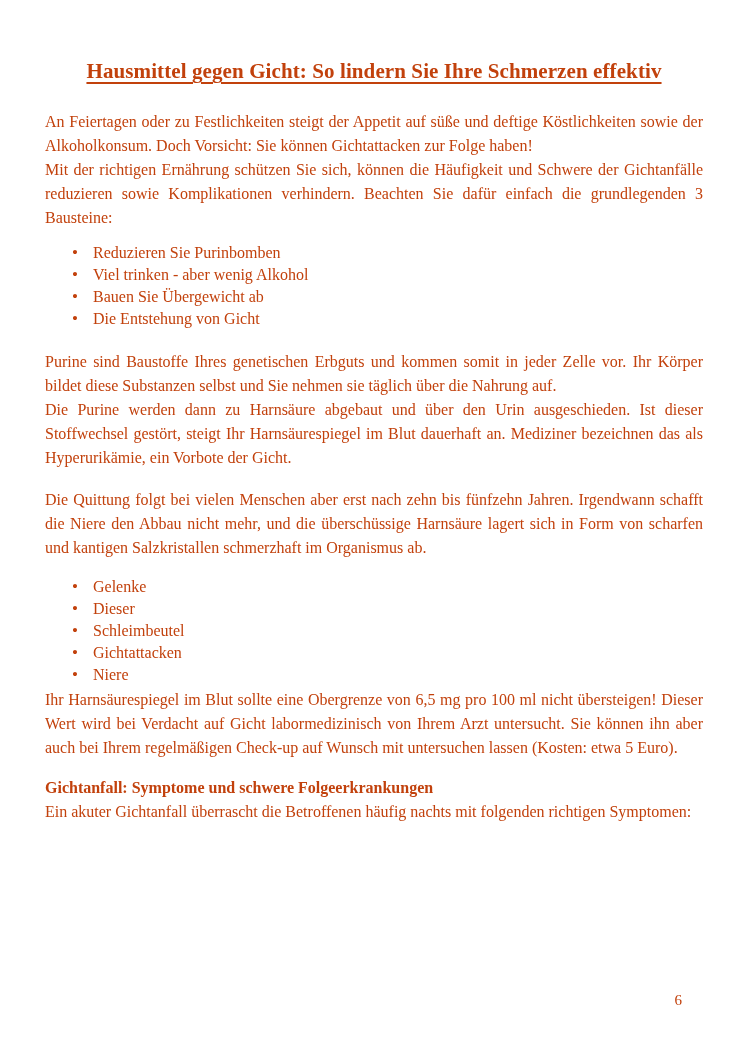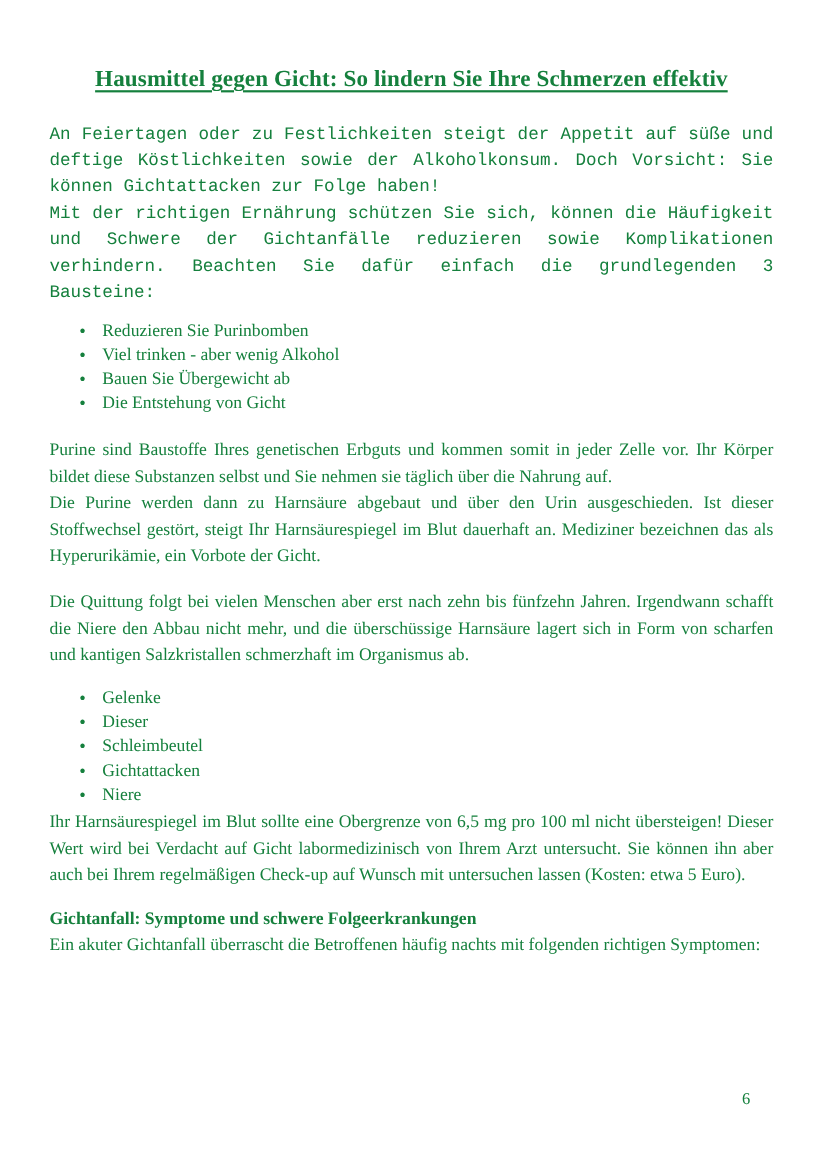--- a/index.html
+++ b/index.html
@@ -6,21 +6,21 @@
     margin: 0;
     padding: 0;
     background: #ffffff;
   }
   .page {
     position: relative;
     width: 748px;
     height: 1058px;
     margin: 0 auto;
     background: #ffffff;
-    color: #15803d;
+    color: #c2410c;
     font-family: "Liberation Serif", "DejaVu Serif", serif;
     box-sizing: border-box;
     padding: 56px 45px 0 45px;
     overflow: hidden;
   }
   .title {
     margin: 0;
     font-size: 21px;
     line-height: 30px;
     font-weight: bold;
@@ -55,21 +55,21 @@
     line-height: 22px;
   }
   ul.list li::before {
     content: "\2022";
     position: absolute;
     left: 27px;
     top: 0;
     font-size: 17px;
   }
   
-  #content > :nth-child(1)  { margin-top: 24px; font-family: Liberation Mono, monospace; }  
+  #content > :nth-child(1)  { margin-top: 24px; }  
   #content > :nth-child(2)  { margin-top: 12px; }  
   #content > :nth-child(3)  { margin-top: 20px; }  
   #content > :nth-child(4)  { margin-top: 18px; }  
   #content > :nth-child(5)  { margin-top: 16px; }  
   #content > :nth-child(6)  { margin-top: 2px;  }  
   #content > :nth-child(7)  { margin-top: 16px; }  
   #content > :nth-child(8)  { }  
   #content > :nth-child(9)  { margin-top: 0;    }  
   #content > :nth-child(10) { margin-top: 16px; }  
   .page-number {

